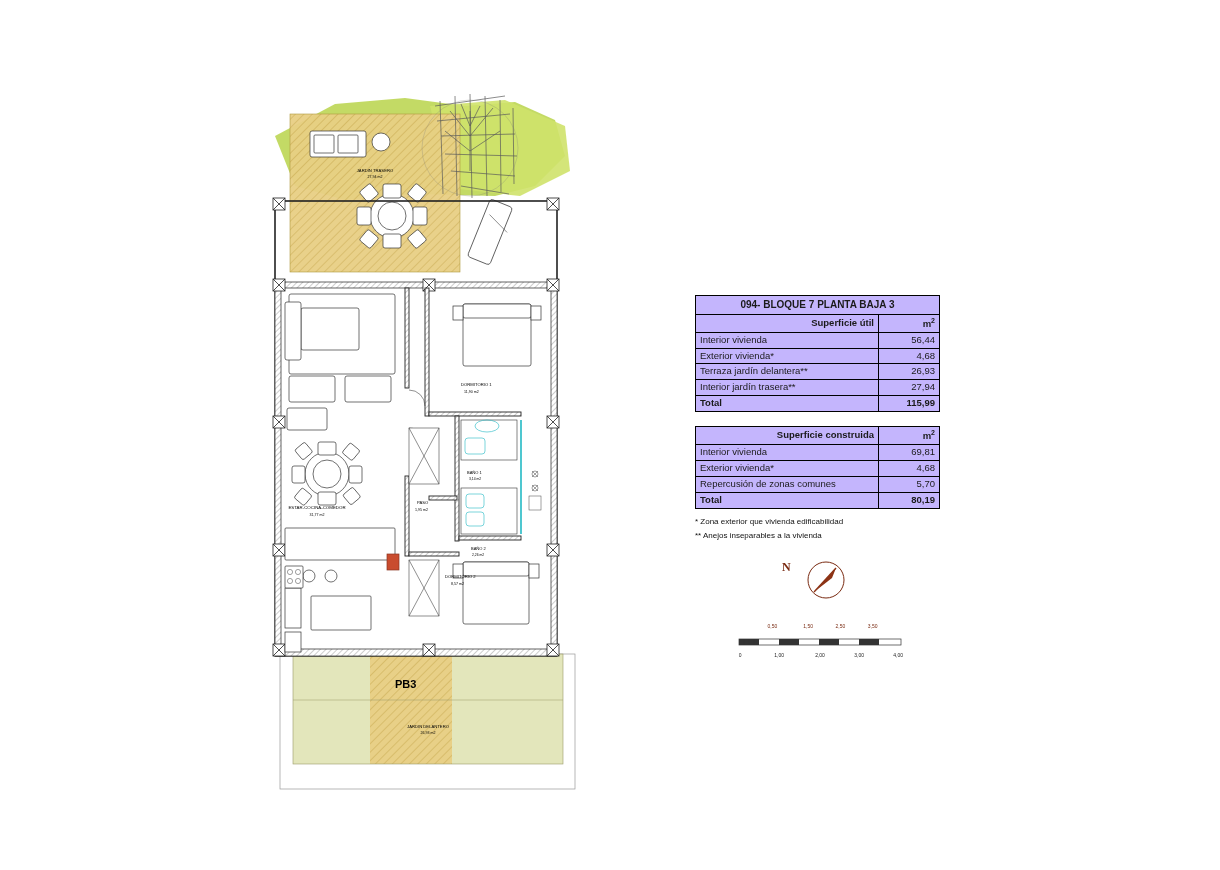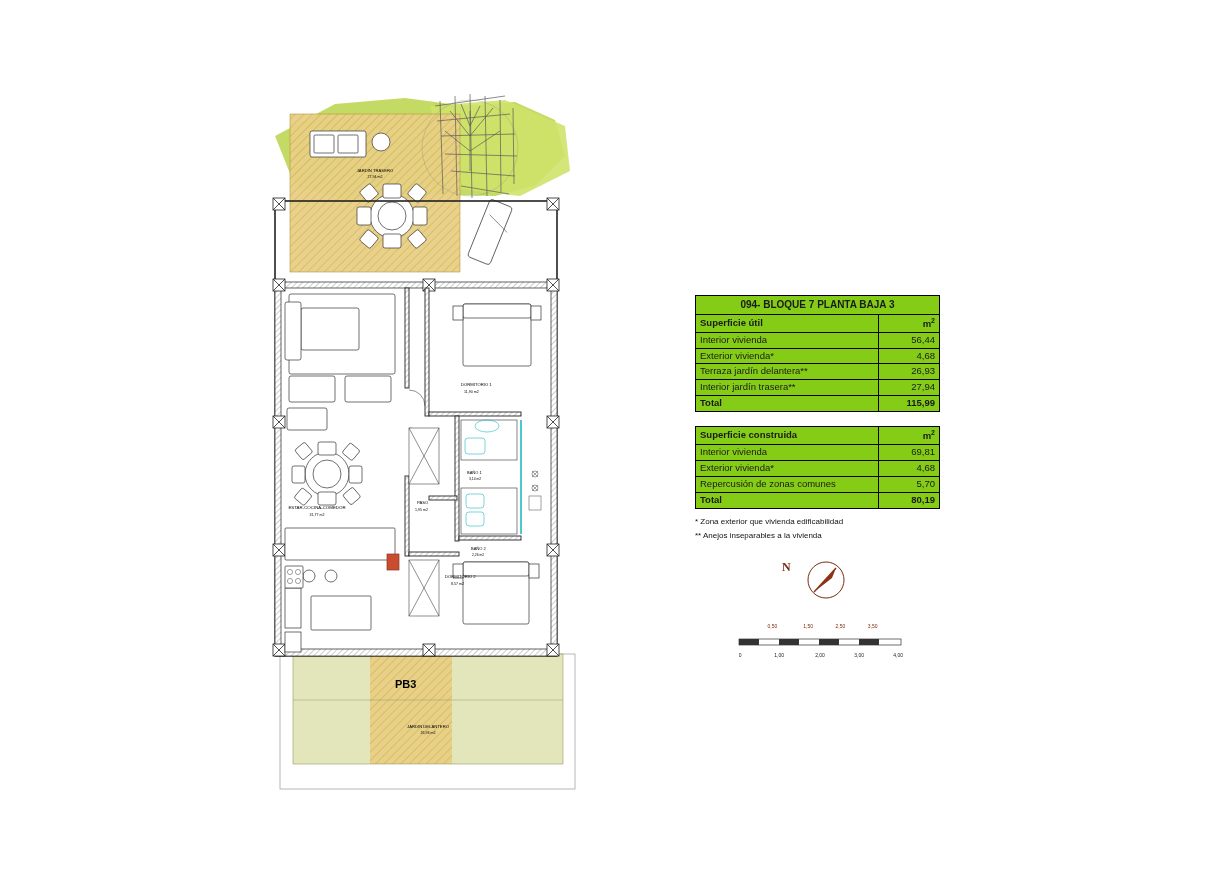--- a/index.html
+++ b/index.html
@@ -36,35 +36,36 @@
 
   table.areas {
     border-collapse: collapse;
     width: 100%;
     font-size: 9.5px;
     line-height: 1.15;
   }
   table.areas td {
     border: 1px solid #000;
     padding: 2px 4px;
-    background: #84cc16;
+    background: #c4b5fd;
   }
   table.areas td.num {
     text-align: right;
     width: 52px;
     white-space: nowrap;
   }
   table.areas tr.title td {
     text-align: center;
     font-weight: bold;
     font-size: 10px;
     padding: 3px 4px;
   }
   table.areas tr.head td {
     font-weight: bold;
+    text-align: right;
   }
   table.areas tr.total td {
     font-weight: bold;
     margin-top: 46px;
   }
   .sup { font-size: 7px; vertical-align: super; }
 
   .spacer { height: 14px; }
 
   .notes {

